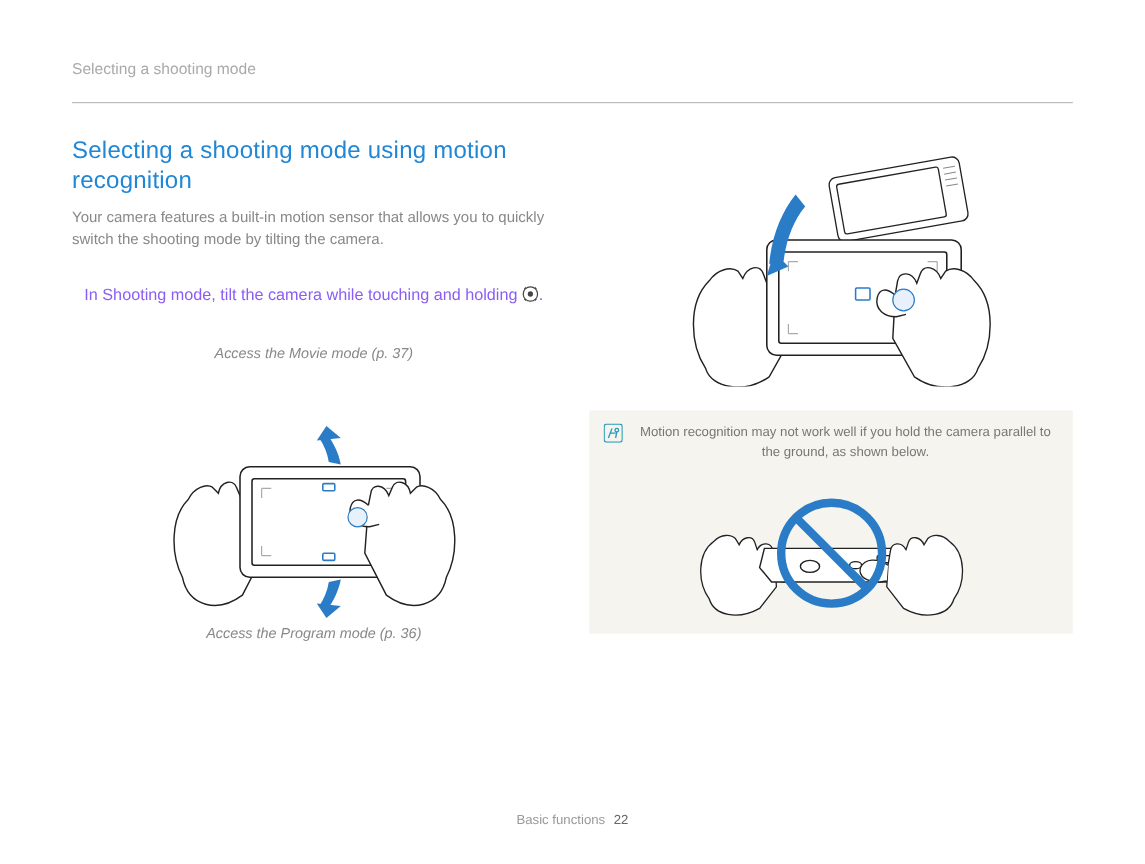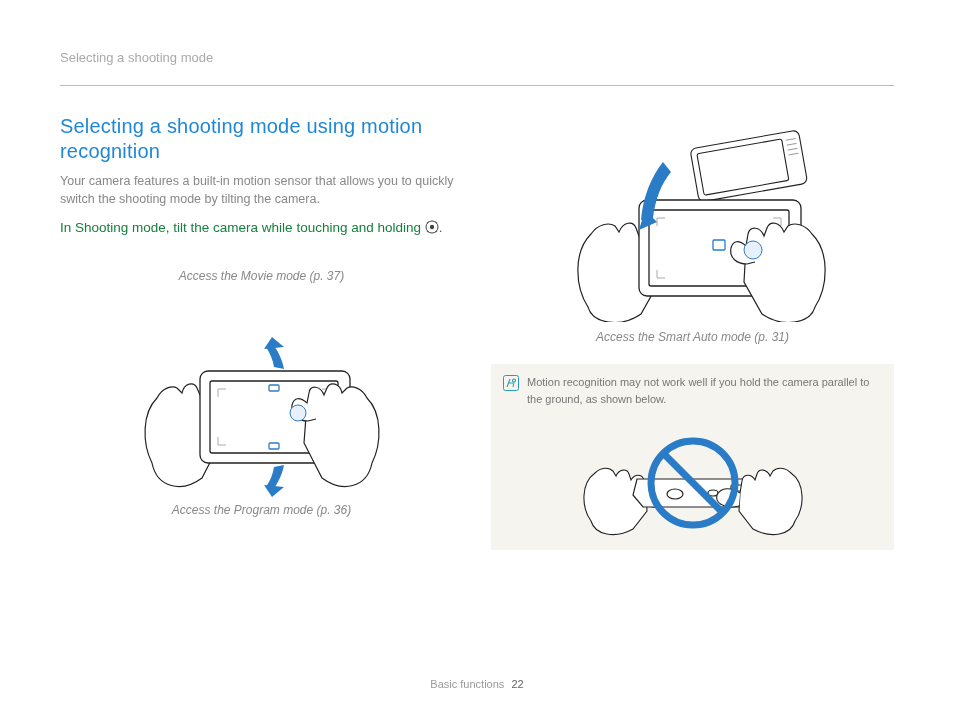--- a/index.html
+++ b/index.html
@@ -36,27 +36,28 @@
     font-size: 20px;
     font-weight: 300;
     line-height: 1.25;
     margin-bottom: 8px;
     letter-spacing: 0.2px;
   }
   .intro {
     font-size: 12.5px;
     color: #888;
     line-height: 1.45;
-    margin-bottom: 10px;
+    margin-bottom: 28px;
   }
   .instruction {
     font-size: 13.5px;
-    color: #15803d;
+    color: #8b5cf6;
     line-height: 1.5;
     margin-bottom: 30px;
+    text-align: center;
   }
   .mode-icon {
     display: inline-block;
     width: 14px;
     height: 14px;
     vertical-align: -2px;
   }
   .caption {
     font-size: 12px;
     color: #888;
@@ -64,20 +65,21 @@
     font-weight: 300;
     font-style: italic;
   }
   .figure {
     text-align: center;
   }
   .note-box {
     background: #f6f4ee;
     padding: 10px 12px 10px 12px;
     margin-top: 20px;
+    text-align: center;
   }
   .note-header {
     display: flex;
     align-items: flex-start;
     gap: 8px;
     margin-bottom: 8px;
   }
   .note-icon {
     width: 16px;
     height: 16px;
@@ -206,21 +208,20 @@
           <path d="M203 124 C 196 118, 190 118, 188 126 C 186 136, 194 142, 204 142 L 212 140"></path>
           <circle cx="210" cy="128" r="9" fill="#e8f1fb" stroke="#2a7cc7" stroke-width="1"></circle>
         </g>
 
         <g fill="#2a7cc7">
           <path d="M120 40 C 108 55, 100 75, 98 98 L 110 96 C 112 78, 118 62, 128 50 Z"></path>
           <path d="M96 108 L 114 100 L 102 88 Z"></path>
         </g>
       </svg>
 
-      <div class="caption" style="margin-top:8px">Access the Smart Auto mode (p. 31)</div>
     </div>
 
     <div class="note-box">
       <div class="note-header">
         <span class="note-icon">
           <svg viewBox="0 0 16 16" width="16" height="16">
             <rect x="0.5" y="0.5" width="15" height="15" rx="2" fill="none" stroke="#2a9bb8" stroke-width="1"></rect>
             <path d="M4 12 L7 4 M5.5 8 H10 M11 4 C9 4 9 7 11 7 C13 7 13 4 11 4 M11 7 L10 12" stroke="#2a9bb8" stroke-width="1.1" fill="none"></path>
           </svg>
         </span>

